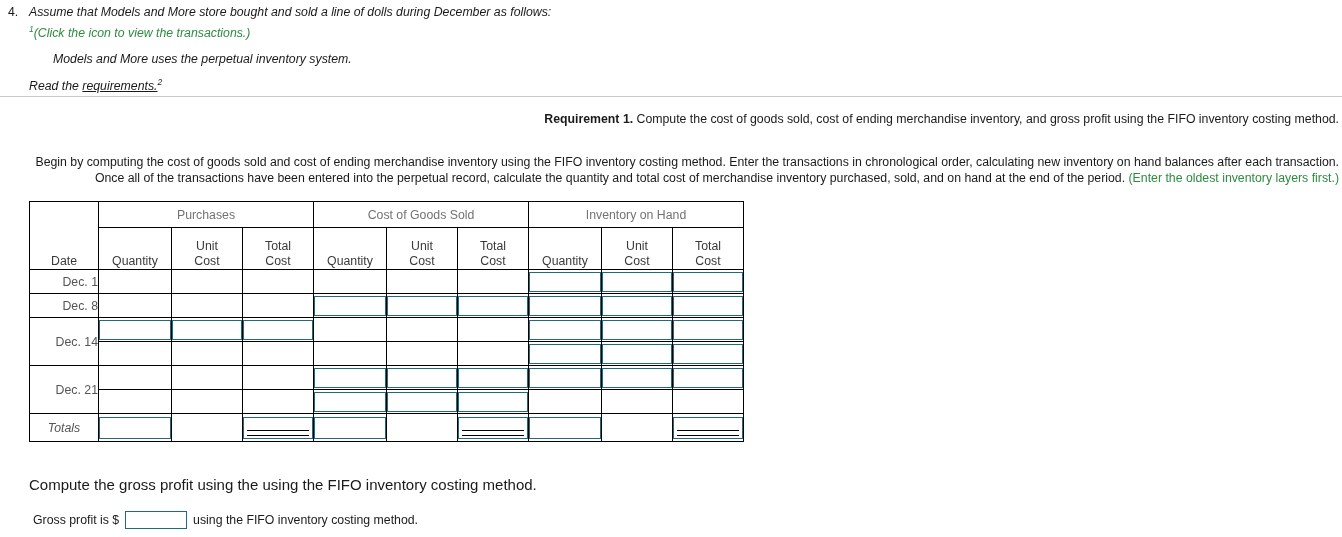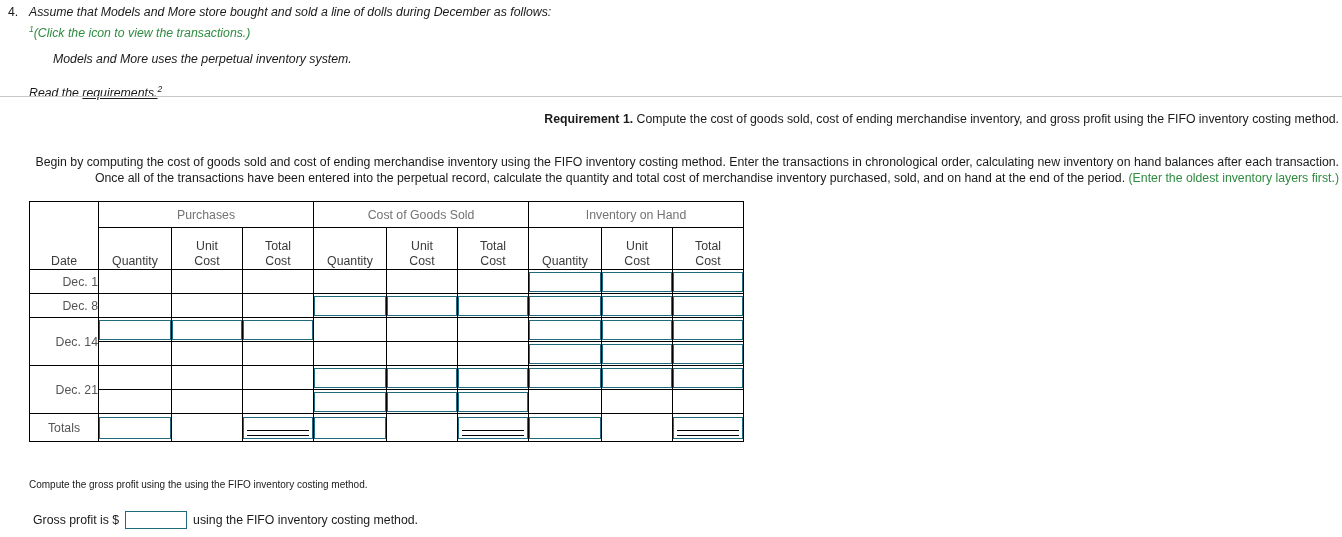--- a/index.html
+++ b/index.html
@@ -36,21 +36,21 @@
     font-style: italic;
   }
   .stem-line1 { line-height: 15px; }
   .click-icon {
     color: #2e8b3f;
     line-height: 16px;
     margin-top: 1px;
   }
   .click-icon sup { font-size: 8.5px; vertical-align: super; }
   .stem-line3 { margin-top: 11px; line-height: 15px; margin-left: 24px; }
-  .stem-line4 { margin-top: 14px; line-height: 17px; }
+  .stem-line4 { margin-top: 4px; line-height: 23px; }
   .req-link {
     text-decoration: underline;
     color: #1a1a1a;
     cursor: pointer;
   }
   .req-link-sup { font-size: 8.5px; vertical-align: super; }
 
   .hr {
     position: absolute;
     left: 0; top: 96px;
@@ -143,21 +143,21 @@
     height: 4px;
     border-top: 1.3px solid #000;
     border-bottom: 1.3px solid #000;
   }
 
   
   .bottom1 {
     position: absolute;
     left: 29px; top: 477px;
     line-height: 15px;
-    font-size: 10px;
+    font-size: 15px;
   }
   .bottom2 {
     position: absolute;
     left: 33px; top: 511px;
     display: flex;
     align-items: center;
     font-size: 12.3px;
   }
   .gp-field {
     width: 62px;
@@ -331,21 +331,21 @@
         <td class="c-u cellbox">
           <input type="text" class="fld" style="">
         </td>
         <td class="c-t cellbox">
           <input type="text" class="fld" style="">
         </td>
         <td class="c-q cellbox"></td>
         <td class="c-u cellbox"></td>
         <td class="c-t cellbox"></td>
       </tr>
-      <tr class="datarow" style="height: 28px;">
+      <tr class="datarow" style="height: 28px; font-style: italic;">
         <td class="c-date date-cell" style="text-align: center;">Totals</td>
         <td class="c-q cellbox">
           <div class="fld" style="height: 22px;"></div>
         </td>
         <td class="c-u cellbox"></td>
         <td class="c-t cellbox">
           <div class="fld dbl" style="height: 22px;"></div>
         </td>
         <td class="c-q cellbox">
           <div class="fld" style="height: 22px;"></div>

